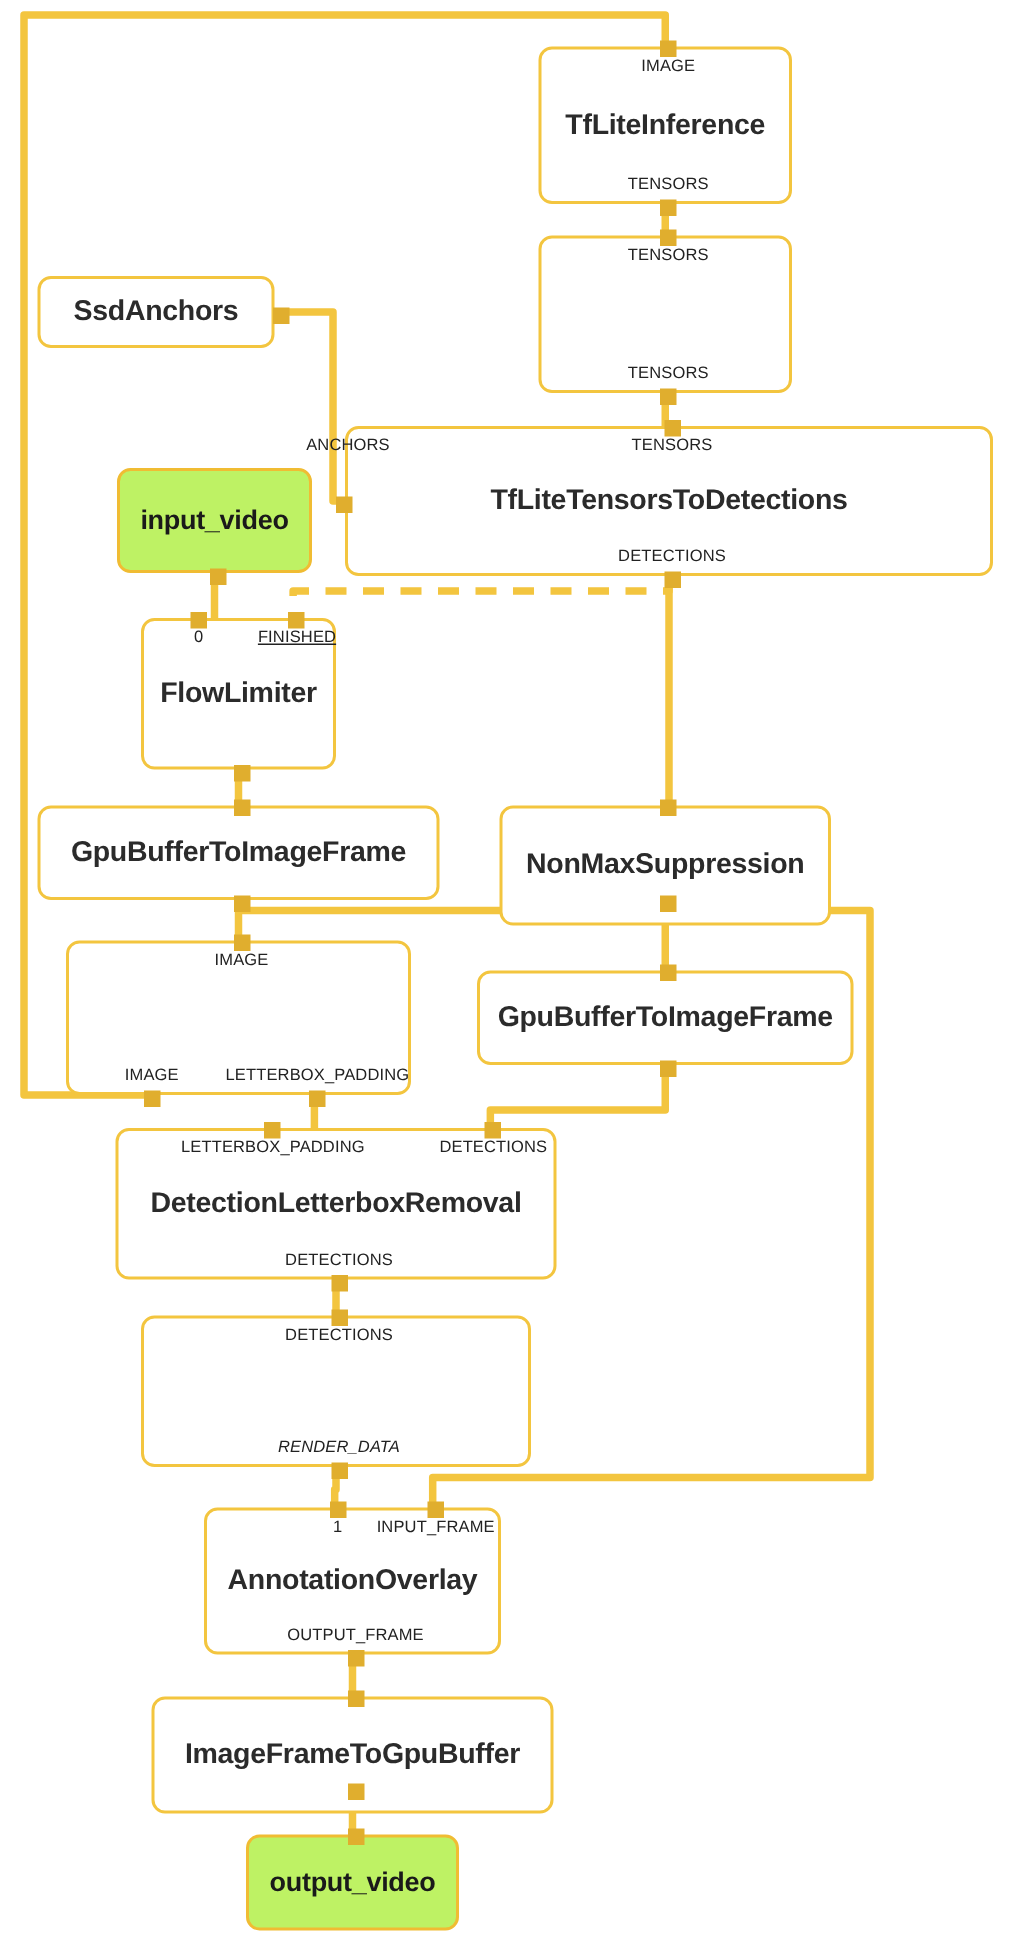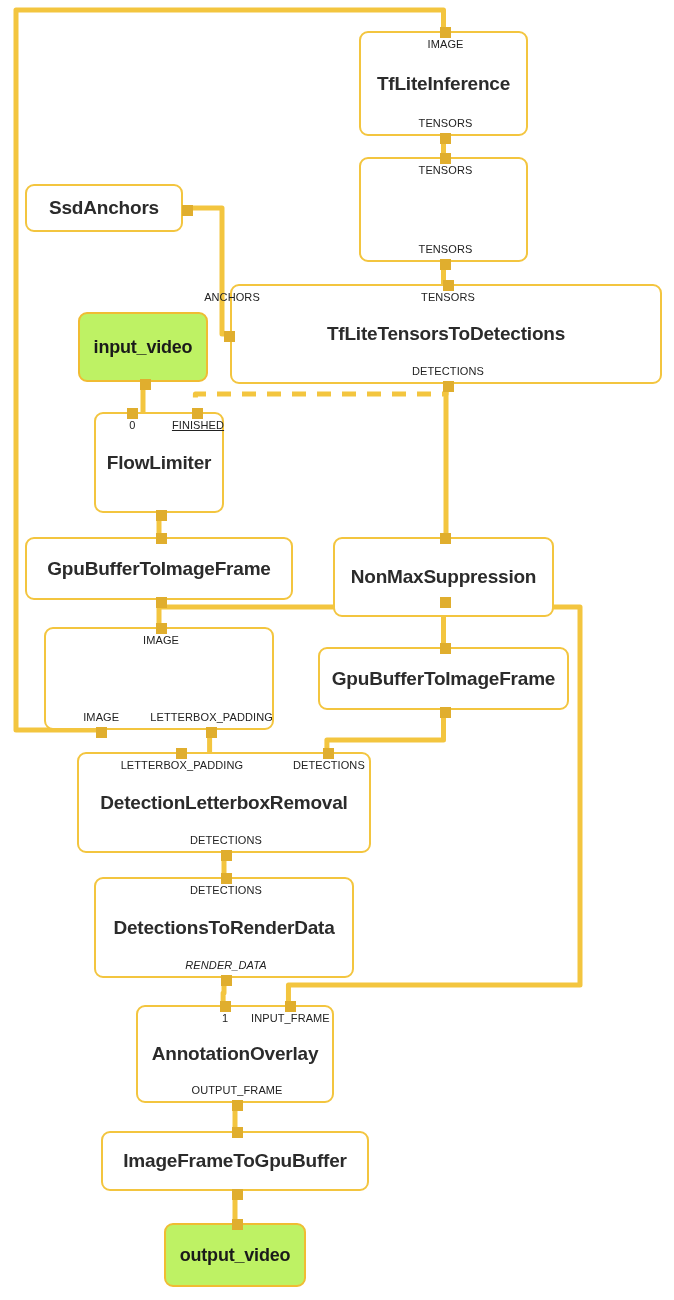--- a/index.html
+++ b/index.html
@@ -105,36 +105,35 @@
       <div class="node" style="left: 77px; top: 752px; width: 294px; height: 101px;">
         <div class="title">DetectionLetterboxRemoval</div>
         <div class="port-label in" style="left: 102.9px; transform: translateX(-50%);">LETTERBOX_PADDING</div>
         <div class="port" style="left: 97.4px; top: -6px;"></div>
         <div class="port-label in" style="left: 249.9px; transform: translateX(-50%);">DETECTIONS</div>
         <div class="port" style="left: 244.4px; top: -6px;"></div>
         <div class="port-label out" style="left: 147px; transform: translateX(-50%);">DETECTIONS</div>
         <div class="port" style="left: 141.5px; top: 96px;"></div>
       </div>
       <div class="node" style="left: 94px; top: 877px; width: 260px; height: 101px;">
-        <div class="title">DetectionsToRenderData</div>
         <div class="port-label in" style="left: 130px; transform: translateX(-50%);">DETECTIONS</div>
         <div class="port" style="left: 124.5px; top: -6px;"></div>
         <div class="port-label out" style="left: 130px; transform: translateX(-50%); font-style: italic;">RENDER_DATA</div>
         <div class="port" style="left: 124.5px; top: 96px;"></div>
       </div>
       <div class="node" style="left: 136px; top: 1005px; width: 198px; height: 98px;">
         <div class="title">AnnotationOverlay</div>
         <div class="port-label in" style="left: 87.12px; transform: translateX(-50%);">1</div>
         <div class="port" style="left: 81.62px; top: -6px;"></div>
         <div class="port-label in" style="left: 152.46px; transform: translateX(-50%); text-align: center;">INPUT_FRAME</div>
         <div class="port" style="left: 146.96px; top: -6px;"></div>
         <div class="port-label out" style="left: 99px; transform: translateX(-50%);">OUTPUT_FRAME</div>
         <div class="port" style="left: 93.5px; top: 93px;"></div>
       </div>
-      <div class="node" style="left: 101px; top: 1131px; width: 268px; height: 60px;">
+      <div class="node" style="left: 101px; top: 1131px; width: 268px; height: 78px;">
         <div class="title">ImageFrameToGpuBuffer</div>
         <div class="port" style="left: 128.5px; top: -6px;"></div>
         <div class="port" style="left: 128.5px; top: 56px;"></div>
       </div>
       <div class="node io" style="left: 164px; top: 1223px; width: 142px; height: 64px;">
         <div class="title">output_video</div>
         <div class="port" style="left: 65.5px; top: -6px;"></div>
       </div>
     </div>
 </div>

